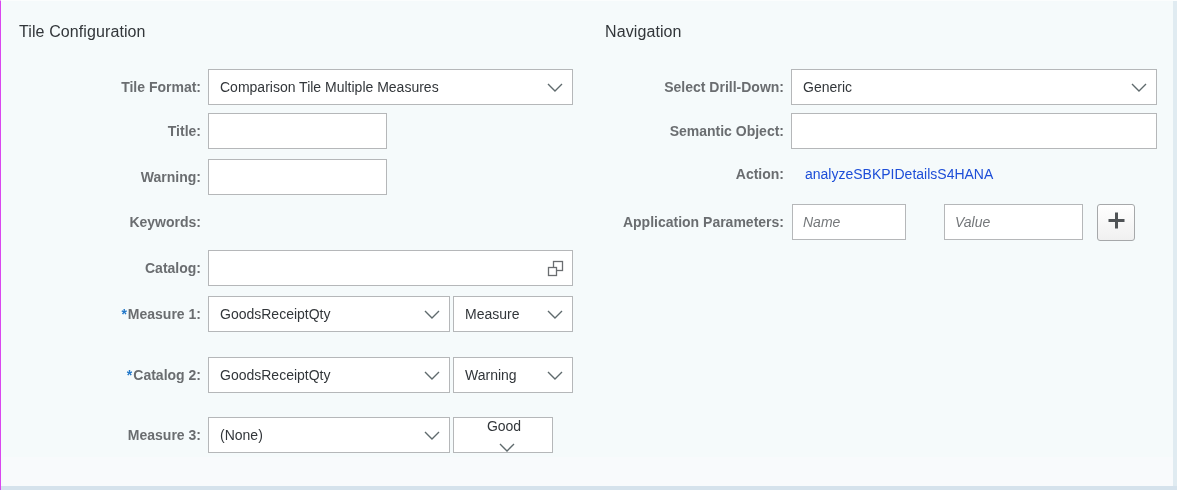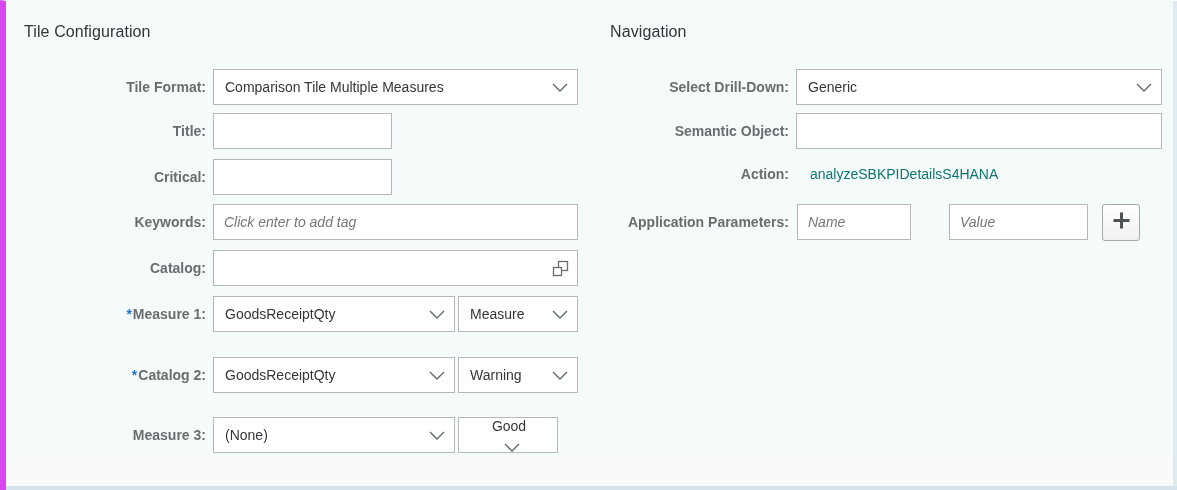--- a/index.html
+++ b/index.html
@@ -7,21 +7,21 @@
   body {
     font-family:"Liberation Sans", sans-serif;
     background:#eef4f7;
     position:relative;
     overflow:hidden;
   }
   .panel {
     position:absolute; left:0; top:0; width:1177px; height:490px;
     background:#f5fafb;
     border-top:1px solid #fbfdfd;
-    border-left:6px solid #d946ef;
+    border-left:1px solid #d946ef;
   }
   .edge-right  { position:absolute; right:0; top:0; width:4px; height:490px; background:#e0ebf1; }
   .edge-bottom { position:absolute; left:0; bottom:0; width:1177px; height:4px; background:#d5e2ec; }
   .footer-strip{ position:absolute; left:2px; top:456px; width:1171px; height:30px; background:#f8fafc; }
 
   .section-title {
     position:absolute; top:22px;
     font-size:16px; color:#32363a; letter-spacing:0.1px;
   }
   .row { position:absolute; height:36px; }
@@ -54,21 +54,21 @@
 
   .input-wrap { display:flex; align-items:center; padding:0 8px 0 10px; }
   .input-wrap input {
     position:static; border:none; height:32px; flex:1; padding:0;
     font-family:"Liberation Sans", sans-serif; font-size:14px; color:#32363a; outline:none;
   }
   .vh-icon { flex:0 0 auto; cursor:pointer; display:flex; align-items:center; }
 
   .static-text {
     position:absolute; top:0; line-height:36px;
-    font-size:14px; color:#0f766e; white-space:nowrap;
+    font-size:14px; color:#1d4ed8; white-space:nowrap;
   }
   .add-btn {
     position:absolute; top:0; width:38px; height:37px;
     background:linear-gradient(#ffffff,#f0f0f0);
     border:1px solid #a6a8aa; border-radius:3px;
     display:flex; align-items:center; justify-content:center;
     cursor:pointer;
   }
 </style>
 </head>
@@ -92,27 +92,26 @@
       </span>
     </div>
   </div>
 
   <div class="row" style="left:0; top:112px; width:572px;">
     <div class="lbl" style="left:0; width:200px;">Title:</div>
     <input class="textfield" style="left: 207px; width: 179px;" value="">
   </div>
 
   <div class="row" style="left:0; top:158px; width:572px;">
-    <div class="lbl" style="left:0; width:200px;">Critical:</div>
+    <div class="lbl" style="left:0; width:200px;">Warning:</div>
     <input class="textfield" style="left: 207px; width: 179px;" value="">
   </div>
 
   <div class="row" style="left:0; top:203px; width:572px;">
     <div class="lbl" style="left:0; width:200px;">Keywords:</div>
-    <input class="textfield" style="left: 207px; width: 365px;" placeholder="Click enter to add tag">
   </div>
 
   <div class="row" style="left:0; top:249px; width:572px;">
     <div class="lbl" style="left:0; width:200px;">Catalog:</div>
     <div class="ctl input-wrap" style="left:207px; width:365px;">
       <input value="" style="">
       <span class="vh-icon">
         <svg width="17" height="17" viewBox="0 0 17 17">
           <rect x="6.5" y="1.5" width="9" height="9" fill="none" stroke="#6a6d70" stroke-width="1.3"></rect>
           <rect x="1.5" y="7.5" width="8" height="8" fill="#ffffff" stroke="#6a6d70" stroke-width="1.3"></rect>

